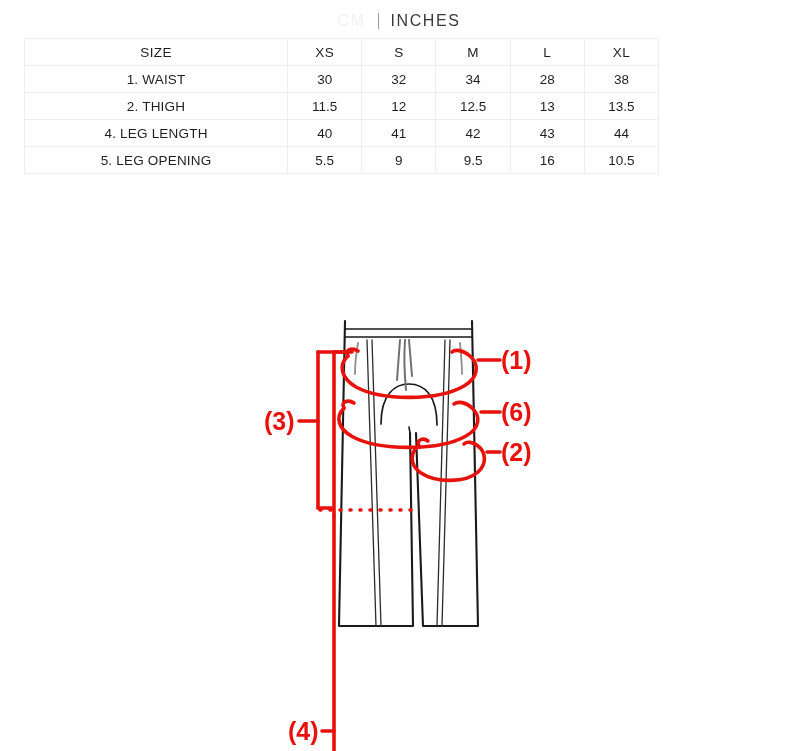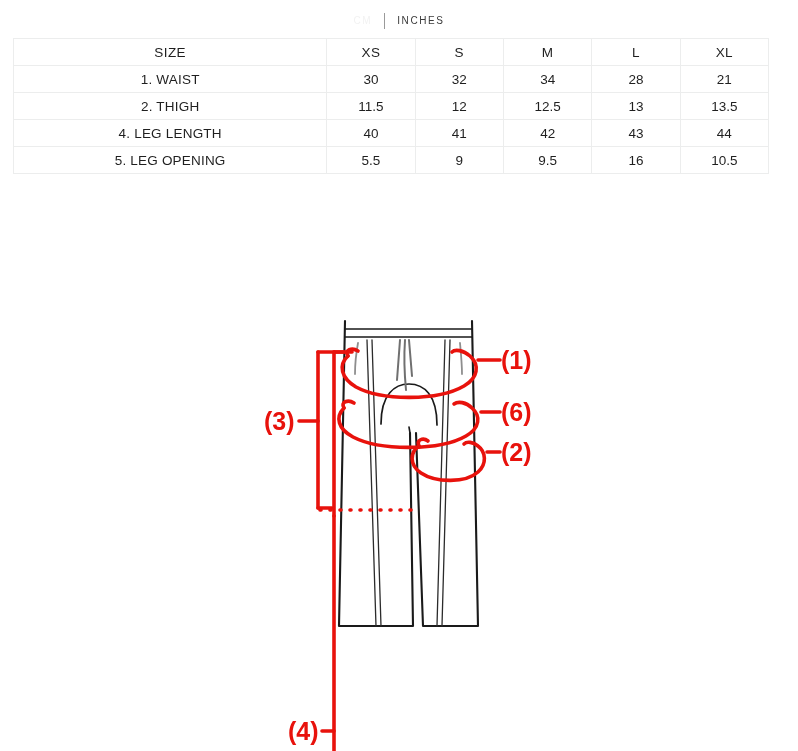--- a/index.html
+++ b/index.html
@@ -21,21 +21,21 @@
     width: 100%;
     height: 36px;
     display: flex;
     align-items: center;
     justify-content: center;
     gap: 0px;
     box-sizing: border-box;
     padding-top: 6px;
   }
   .unit-option {
-    font-size: 10px;
+    font-size: 16px;
     letter-spacing: 1.6px;
     padding: 0 12px;
     line-height: 18px;
     white-space: nowrap;
   }
   .unit-option.inactive {
     color: #f2f2f2;
   }
   .unit-option.active {
     color: #3a3a3a;
@@ -43,23 +43,23 @@
   .unit-sep {
     width: 1px;
     height: 16px;
     background: #9a9a9a;
     display: block;
   }
 
   
   .table-wrap {
     position: absolute;
-    left: 13px;
+    left: 24px;
     top: 38px;
-    width: 756px;
+    width: 635px;
   }
   table.size-table {
     border-collapse: collapse;
     width: 100%;
     table-layout: fixed;
   }
   table.size-table td, table.size-table th {
     border: 1px solid #eceded;
     height: 26px;
     text-align: center;
@@ -128,21 +128,21 @@
         <th class="hdr-cell">XL</th>
       </tr>
     </thead>
     <tbody>
       <tr>
         <td class="row-label">1. WAIST</td>
         <td class="val-cell">30</td>
         <td class="val-cell">32</td>
         <td class="val-cell">34</td>
         <td class="val-cell">28</td>
-        <td class="val-cell">21</td>
+        <td class="val-cell">38</td>
       </tr>
       <tr>
         <td class="row-label">2. THIGH</td>
         <td class="val-cell">11.5</td>
         <td class="val-cell">12</td>
         <td class="val-cell">12.5</td>
         <td class="val-cell">13</td>
         <td class="val-cell">13.5</td>
       </tr>
       <tr>

